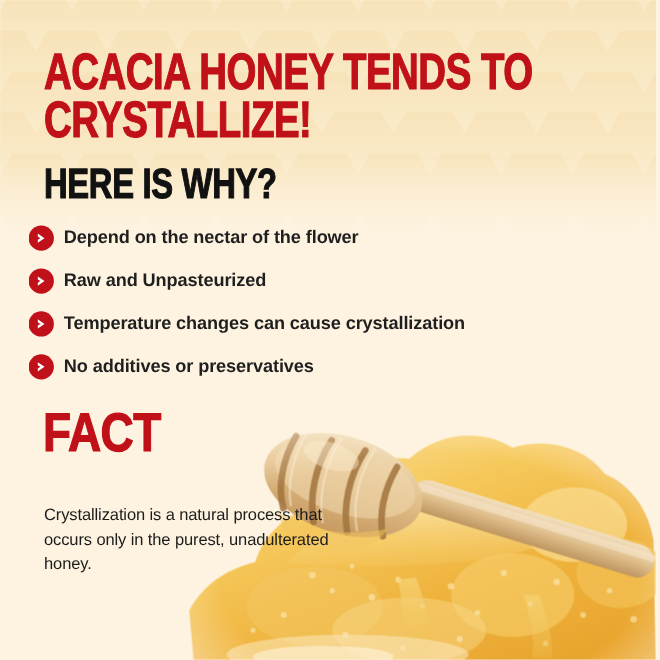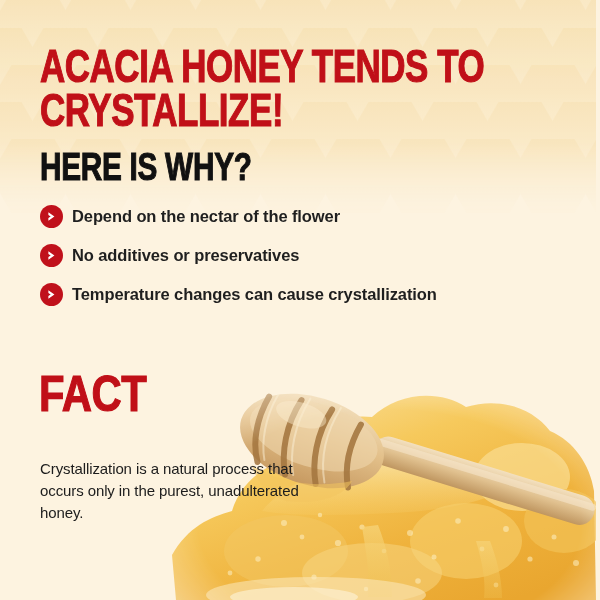--- a/index.html
+++ b/index.html
@@ -67,21 +67,21 @@
     color: #111111;
     text-transform: uppercase;
     transform: scaleX(0.93) scaleY(1.2);
     transform-origin: left top;
     -webkit-text-stroke: 0.9px #111111;
   }
 
   
   #bullet-list {
     position: absolute;
-    left: 40px;
+    left: 26px;
     top: 203px;
     width: 540px;
     margin: 0;
     padding: 0;
     list-style: none;
   }
   .bullet-row {
     display: flex;
     align-items: center;
     height: 26px;
@@ -261,29 +261,37 @@
         </svg>
       </span>
       <span class="bullet-text">Depend on the nectar of the flower</span>
     </li>
     <li class="bullet-row">
       <span class="bullet-icon">
         <svg width="11" height="11" viewBox="0 0 12 12" aria-hidden="true">
           <polygon points="2.6,1.4 9.2,6 2.6,10.6 2.6,7.6 5.1,6 2.6,4.4" fill="#ffffff"></polygon>
         </svg>
       </span>
-      <span class="bullet-text">No additives or preservatives</span>
+      <span class="bullet-text">Raw and Unpasteurized</span>
     </li>
     <li class="bullet-row">
       <span class="bullet-icon">
         <svg width="11" height="11" viewBox="0 0 12 12" aria-hidden="true">
           <polygon points="2.6,1.4 9.2,6 2.6,10.6 2.6,7.6 5.1,6 2.6,4.4" fill="#ffffff"></polygon>
         </svg>
       </span>
       <span class="bullet-text">Temperature changes can cause crystallization</span>
+    </li>
+    <li class="bullet-row">
+      <span class="bullet-icon">
+        <svg width="11" height="11" viewBox="0 0 12 12" aria-hidden="true">
+          <polygon points="2.6,1.4 9.2,6 2.6,10.6 2.6,7.6 5.1,6 2.6,4.4" fill="#ffffff"></polygon>
+        </svg>
+      </span>
+      <span class="bullet-text">No additives or preservatives</span>
     </li>
   </ul>
 
   <h2 id="fact-heading">FACT</h2>
   <p id="fact-body">Crystallization is a natural process that occurs only in the purest, unadulterated honey.</p>
 
   <svg id="honey-photo" viewBox="0 0 430 255" preserveAspectRatio="none" aria-hidden="true">
     <defs>
       <radialGradient id="blendEdge" cx="52%" cy="70%" r="72%">
         <stop offset="0%" stop-color="#ffffff" stop-opacity="1"></stop>

